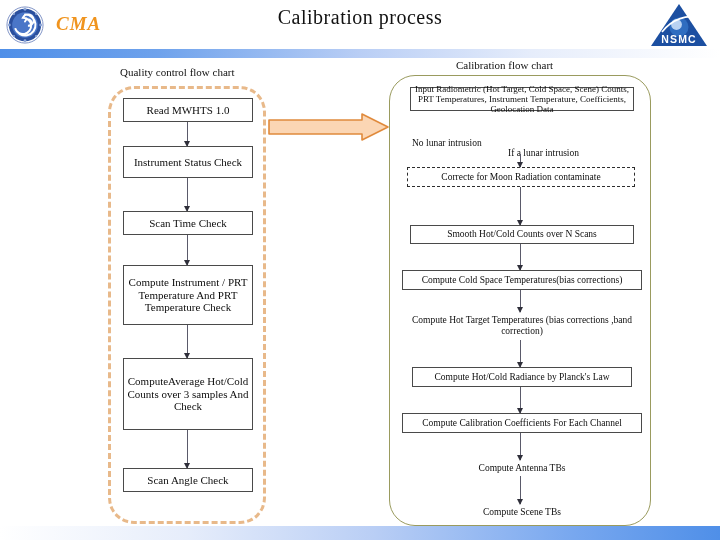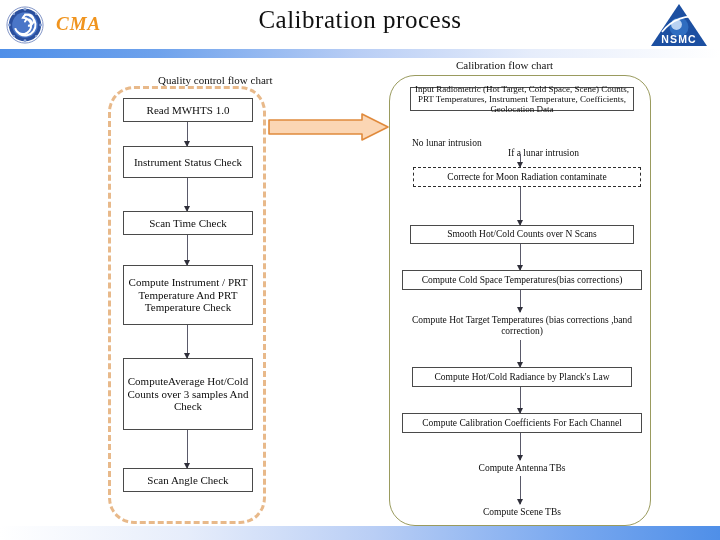--- a/index.html
+++ b/index.html
@@ -41,21 +41,21 @@
     font-style: italic;
     letter-spacing: 1px;
     color: #f0941e;
   }
   #page-title {
     position: absolute;
     left: 0; top: 6px;
     width: 720px;
     text-align: center;
     font-family: "Liberation Serif", serif;
-    font-size: 25px;
+    font-size: 20px;
     color: #111111;
     letter-spacing: 0.5px;
   }
   #nsmc-logo {
     position: absolute;
     right: 10px; top: 2px;
     width: 62px; height: 46px;
   }
 
   
@@ -73,21 +73,21 @@
   }
 
   
   .section-caption {
     position: absolute;
     font-family: "Liberation Serif", serif;
     font-size: 11px;
     color: #111111;
     white-space: nowrap;
   }
-  #caption-left  { left: 120px; top: 74px; margin-left: 38px; }
+  #caption-left  { left: 120px; top: 66px; }
   #caption-right { left: 456px; top: 59px; }
 
   
   #left-panel {
     position: absolute;
     left: 108px; top: 86px;
     width: 158px; height: 438px;
     border: 3px dashed #e8b98a;
     border-radius: 26px;
     box-sizing: border-box;
@@ -226,21 +226,21 @@
 
 <div id="right-panel">
 
   <div class="node boxed" style="left:20px; top:11px; width:224px; height:24px; font-size:9px;">Input Radiometric (Hot Target, Cold Space, Scene) Counts, PRT Temperatures, Instrument Temperature, Coefficients, Geolocation Data</div>
 
   <div class="branch-label" style="left:22px; top:62px;">No lunar intrusion</div>
   <div class="branch-label" style="left:118px; top:72px;">If a lunar intrusion</div>
 
   <div class="conn" style="left:130px; top:78px; height:13px;"></div>
 
-  <div class="node dashedbox" style="left:23px; top:91px; width:228px; height:20px;">Correcte for Moon Radiation contaminate</div>
+  <div class="node dashedbox" style="left:17px; top:91px; width:228px; height:20px;">Correcte for Moon Radiation contaminate</div>
   <div class="conn" style="left:130px; top:111px; height:38px;"></div>
 
   <div class="node boxed" style="left:20px; top:149px; width:224px; height:19px;">Smooth Hot/Cold Counts over   N Scans</div>
   <div class="conn" style="left:130px; top:168px; height:26px;"></div>
 
   <div class="node boxed" style="left:12px; top:194px; width:240px; height:20px;">Compute Cold Space Temperatures(bias corrections)</div>
   <div class="conn" style="left:130px; top:214px; height:22px;"></div>
 
   <div class="node" style="left:20px; top:236px; width:224px; height:28px;">Compute Hot Target Temperatures (bias corrections ,band correction)</div>
   <div class="conn" style="left:130px; top:264px; height:27px;"></div>

